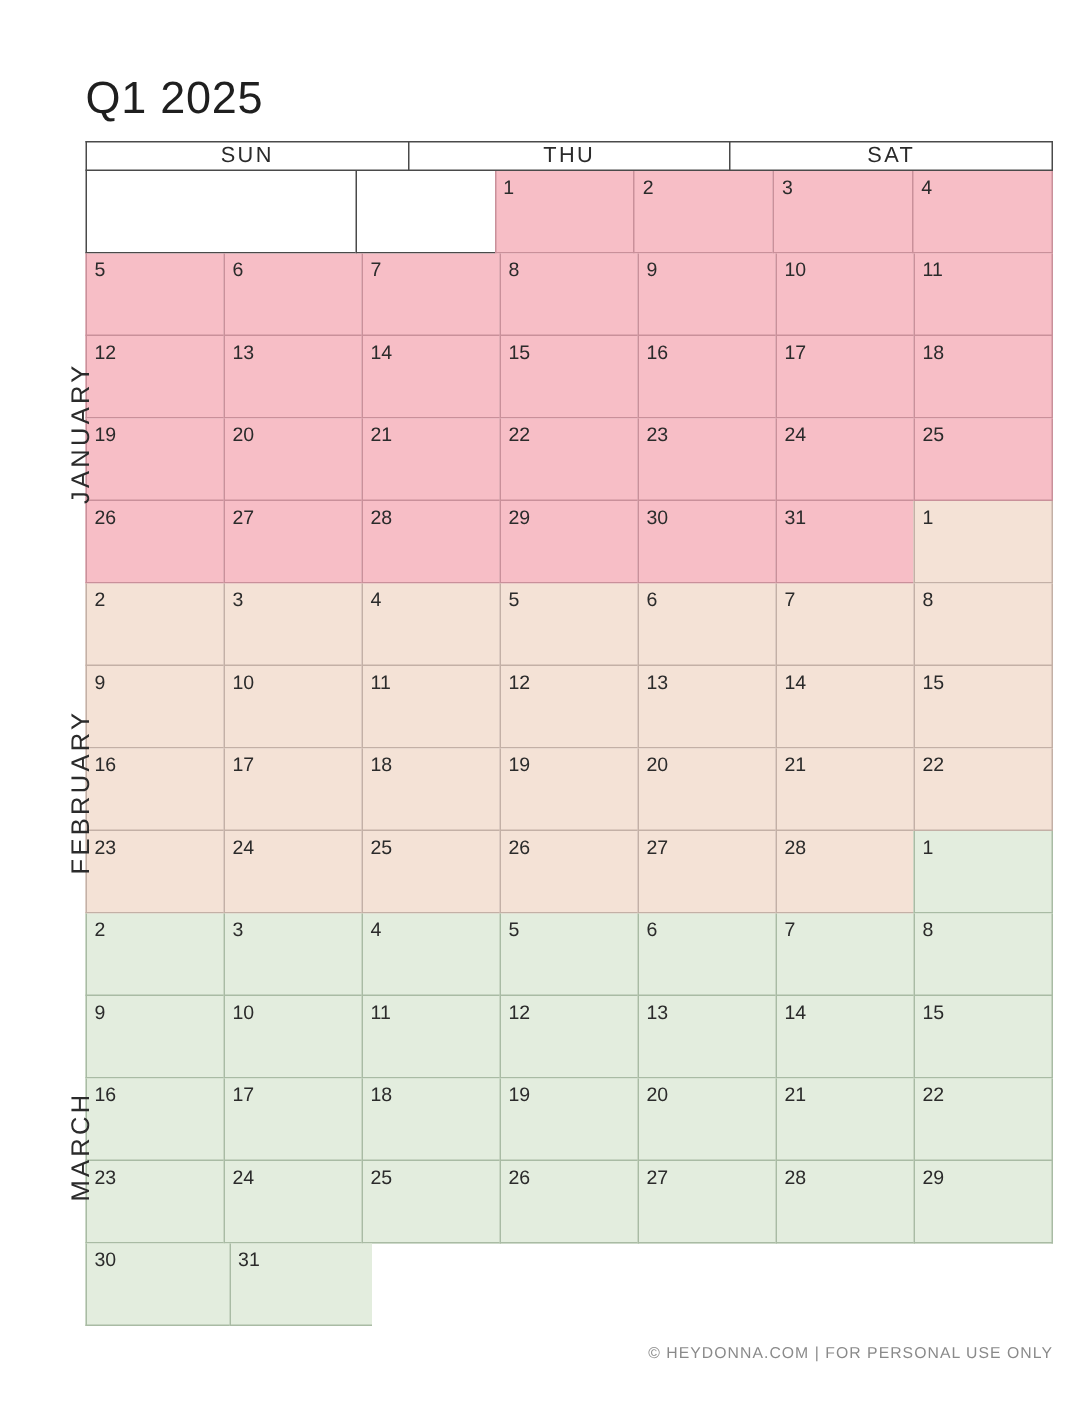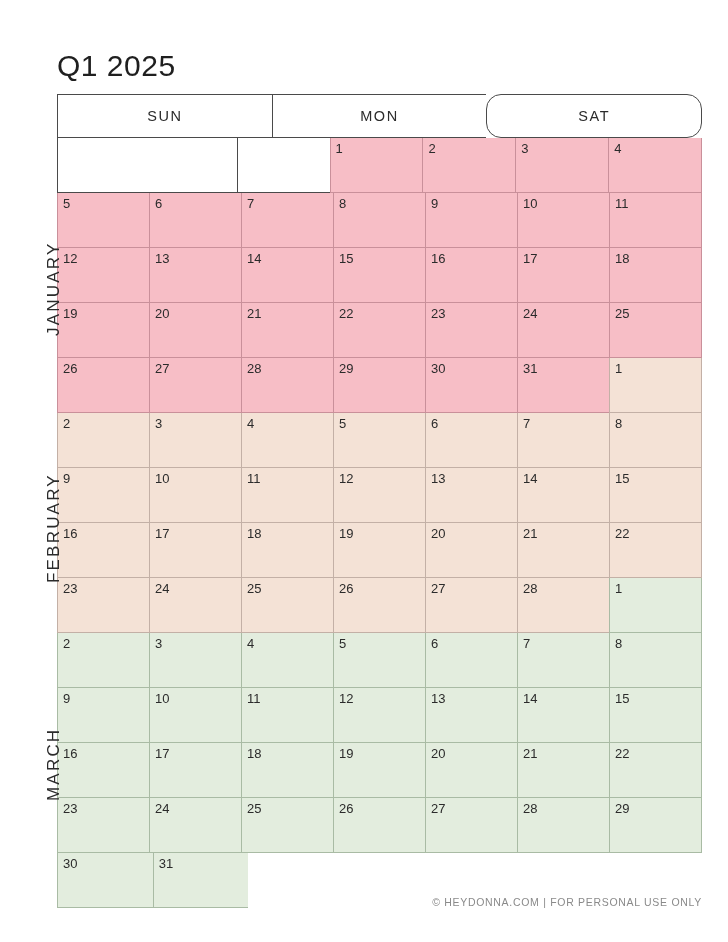--- a/index.html
+++ b/index.html
@@ -44,37 +44,37 @@
     width: 645px;
   }
 
   .grid-row {
     display: flex;
     width: 645px;
     box-sizing: border-box;
   }
 
   
-  .dow-row { height: 44px; }
+  .dow-row { height: 20px; }
 
   .dow {
     flex: 1 1 0;
     box-sizing: border-box;
     border: 1px solid #4a4a4a;
     border-right-width: 0;
     display: flex;
     align-items: center;
     justify-content: center;
     font-size: 14.5px;
     font-weight: 400;
     letter-spacing: 1.6px;
     color: #2b2b2b;
     background: #ffffff;
   }
-  .dow:last-child { border-right-width: 1px; border-radius: 15px; }
+  .dow:last-child { border-right-width: 1px; }
 
   
   .week-row { height: 55px; }
 
   .day {
     flex: 1 1 0;
     box-sizing: border-box;
     border: 1px solid #4a4a4a;
     border-top-width: 0;
     border-right-width: 0;
@@ -134,21 +134,21 @@
 </head>
 <body>
 
 <div class="page">
 
   <div class="title">Q1 2025</div>
 
   <div class="calendar" id="calendar-root">
     <div class="grid-row dow-row" id="dow-row">
         <div class="dow">SUN</div>
-        <div class="dow">MON</div>
+        <div class="dow">THU</div>
         <div class="dow">SAT</div>
       </div>
   <div class="grid-row week-row">
         <div class="day span2"></div>
         <div class="day"></div>
         <div class="day m-jan">1</div>
         <div class="day m-jan">2</div>
         <div class="day m-jan">3</div>
         <div class="day m-jan">4</div>
       </div>

